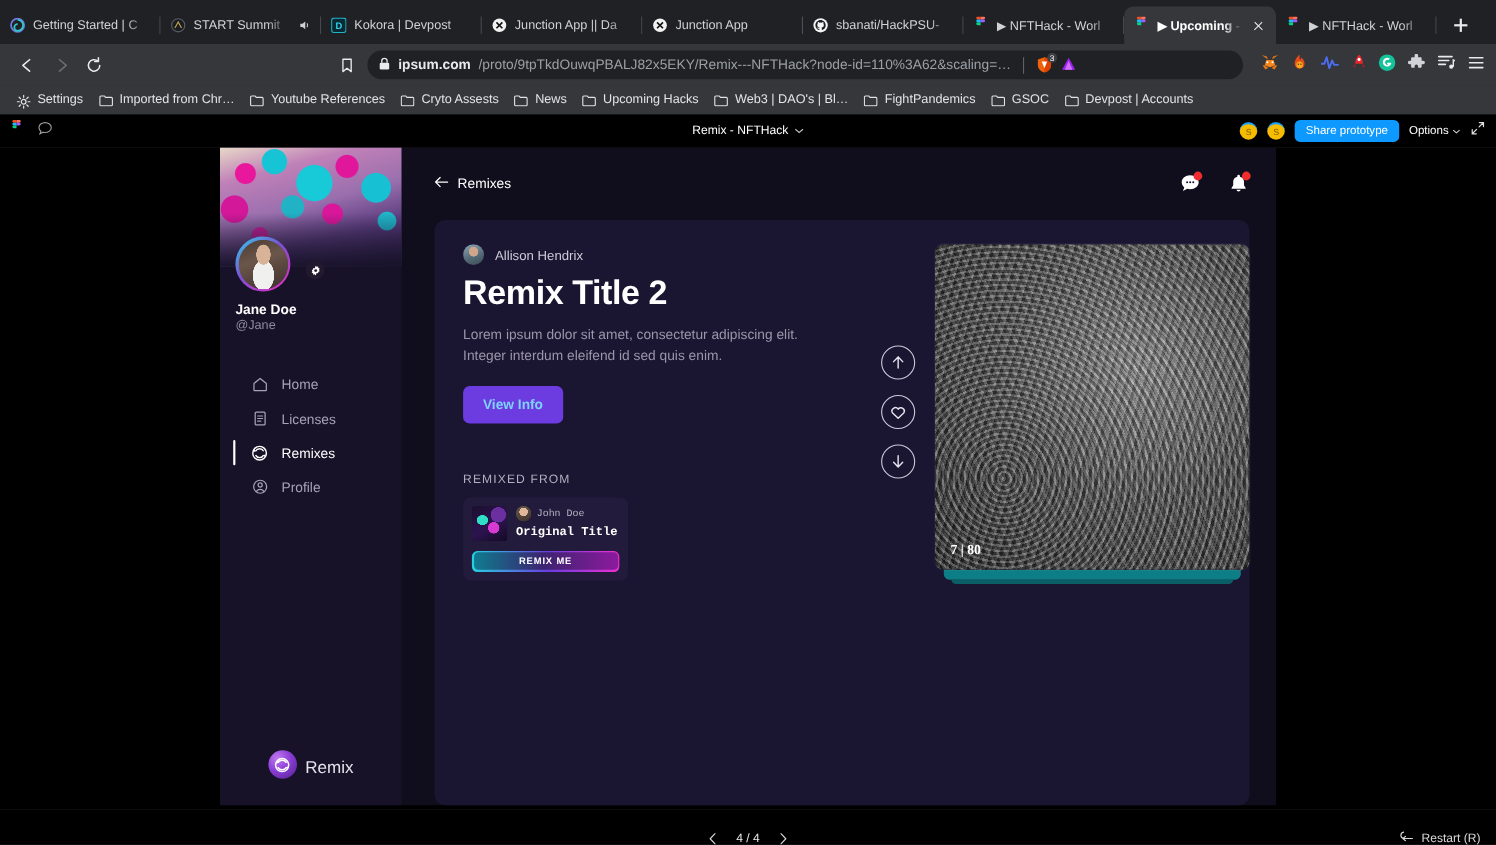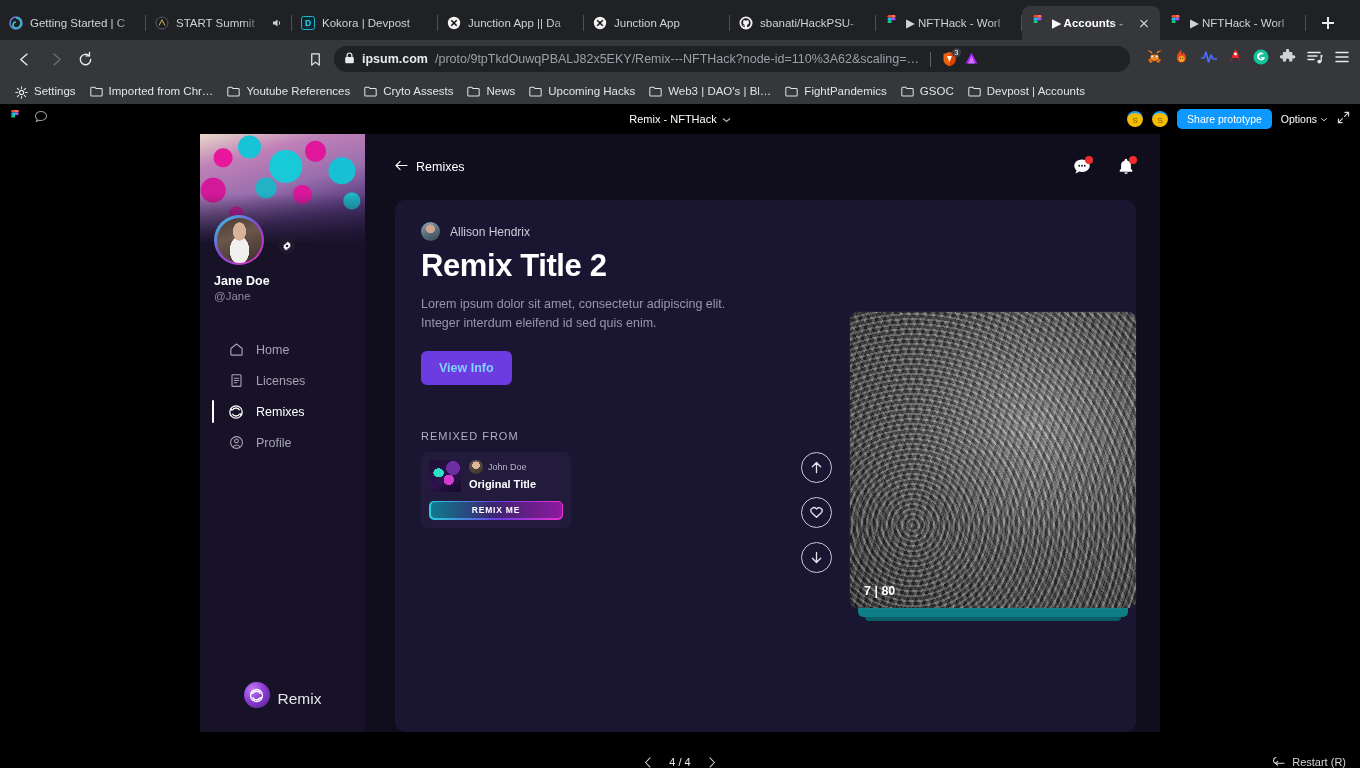--- a/index.html
+++ b/index.html
@@ -165,21 +165,21 @@
   .btn-primary {
     margin-top:18px; display:inline-flex; align-items:center; justify-content:center;
     background:#6c3ce0; color:#7dd3fc; font-size:12.5px; font-weight:bold;
     padding: 10px 18px; border-radius:6px;
   }
 
   .rf-label { margin-top:45px; font-size:11px; letter-spacing:1px; color:#b3aec2; }
   .rf-card {
     margin-top:10px; width:150px; background:#221b3c; border-radius:7px; padding:8px;
   }
-  .rf-row { display:flex; gap:8px; }
+  .rf-row { display:flex; gap:8px;font-family:Liberation Mono, monospace; }
   .rf-thumb {
     width:32px; height:32px; border-radius:3px; flex:0 0 32px;
     background:
       radial-gradient(ellipse at 30% 40%, #2fe0c8 0 16%, transparent 17%),
       radial-gradient(ellipse at 62% 62%, #d63ad0 0 18%, transparent 19%),
       radial-gradient(ellipse at 75% 25%, #6b2fa0 0 20%, transparent 21%),
       linear-gradient(150deg, #1b0f2e 0%, #2d1450 55%, #120a22 100%);
   }
   .rf-meta { flex:1; min-width:0; }
   .rf-user { display:flex; align-items:center; gap:5px; }
@@ -191,21 +191,21 @@
     margin-top:9px; height:19px; border-radius:5px; padding:1.5px;
     background: linear-gradient(90deg, #27d0e0 0%, #6a3ce0 52%, #ee2fd0 100%);
     display:flex;
   }
   .btn-remix-inner {
     flex:1; border-radius:4px; display:flex; align-items:center; justify-content:center;
     background: linear-gradient(90deg, #0f7b8f 0%, #3c2470 48%, #8d1a9e 100%);
     font-size:8.5px; font-weight:bold; letter-spacing:0.8px; color:#fff;
   }
 
-  .panel-right { flex:1; display:flex; align-items:center; justify-content:flex-end; gap:18px; padding-top:0; }
+  .panel-right { flex:1; display:flex; align-items:flex-start; justify-content:flex-end; gap:18px; padding-top:0;font-family:Liberation Serif, serif; }
   .vote-col { display:flex; flex-direction:column; gap:14px; padding-top:92px; }
   .vote-btn {
     width:31px; height:31px; border-radius:50%; border:1.4px solid #cdc8da;
     display:flex; align-items:center; justify-content:center;
   }
   .nft-wrap { position:relative; width:286px; }
   .nft-card {
     width:286px; height:296px; border-radius:8px; position:relative; overflow:hidden;
     background:
       repeating-linear-gradient(107deg, rgba(255,255,255,.13) 0 2px, rgba(0,0,0,.16) 2px 5px, rgba(255,255,255,.05) 5px 8px),
@@ -316,21 +316,21 @@
     <div class="tab active">
       <span class="favicon">
         <svg width="11" height="16" viewBox="0 0 12 18">
             <path d="M3 0h3v3H3a1.5 1.5 0 0 1 0-3z" fill="#f24e1e"></path>
             <path d="M6 0h3a1.5 1.5 0 0 1 0 3H6z" fill="#ff7262"></path>
             <path d="M6 3h3a1.5 1.5 0 0 1 0 3H6z" fill="#a259ff"></path>
             <path d="M3 3h3v3H3a1.5 1.5 0 0 1 0-3z" fill="#1abcfe"></path>
             <path d="M3 6h3v3H3a1.5 1.5 0 0 1 0-3z" fill="#0acf83"></path>
           </svg>
       </span>
-      <span class="tab-title">▶ Accounts - </span>
+      <span class="tab-title">▶ Upcoming - </span>
       <span class="tabclose"></span>
     </div>
 
     <div class="tab">
       <span class="favicon">
         <svg width="11" height="16" viewBox="0 0 12 18">
             <path d="M3 0h3v3H3a1.5 1.5 0 0 1 0-3z" fill="#f24e1e"></path>
             <path d="M6 0h3a1.5 1.5 0 0 1 0 3H6z" fill="#ff7262"></path>
             <path d="M6 3h3a1.5 1.5 0 0 1 0 3H6z" fill="#a259ff"></path>
             <path d="M3 3h3v3H3a1.5 1.5 0 0 1 0-3z" fill="#1abcfe"></path>

